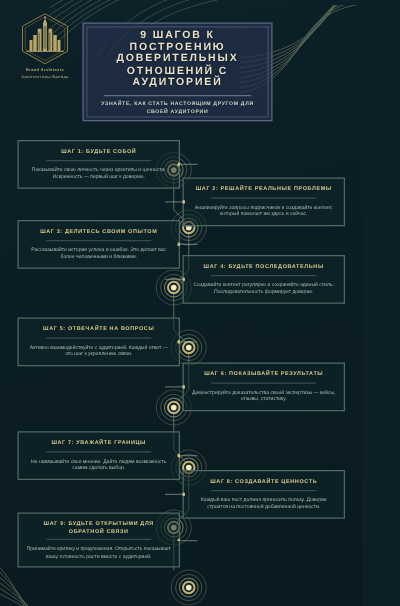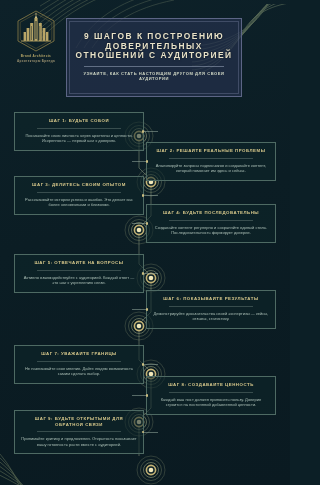--- a/index.html
+++ b/index.html
@@ -58,21 +58,21 @@
     letter-spacing: .3px;
     color: #9c9270;
     font-weight: bold;
     margin-top: 1px;
     white-space: nowrap;
   }
 
   #title-card {
     position: absolute;
     left: 66px; top: 18px;
-    width: 176px; height: 79px;
+    width: 152px; height: 79px;
     background: rgba(36,48,76,.72);
     border: 1px solid #5c6585;
     padding: 4px 6px 5px;
     display: flex;
     flex-direction: column;
     align-items: center;
     justify-content: center;
   }
   #title-card::after {
     content: "";

